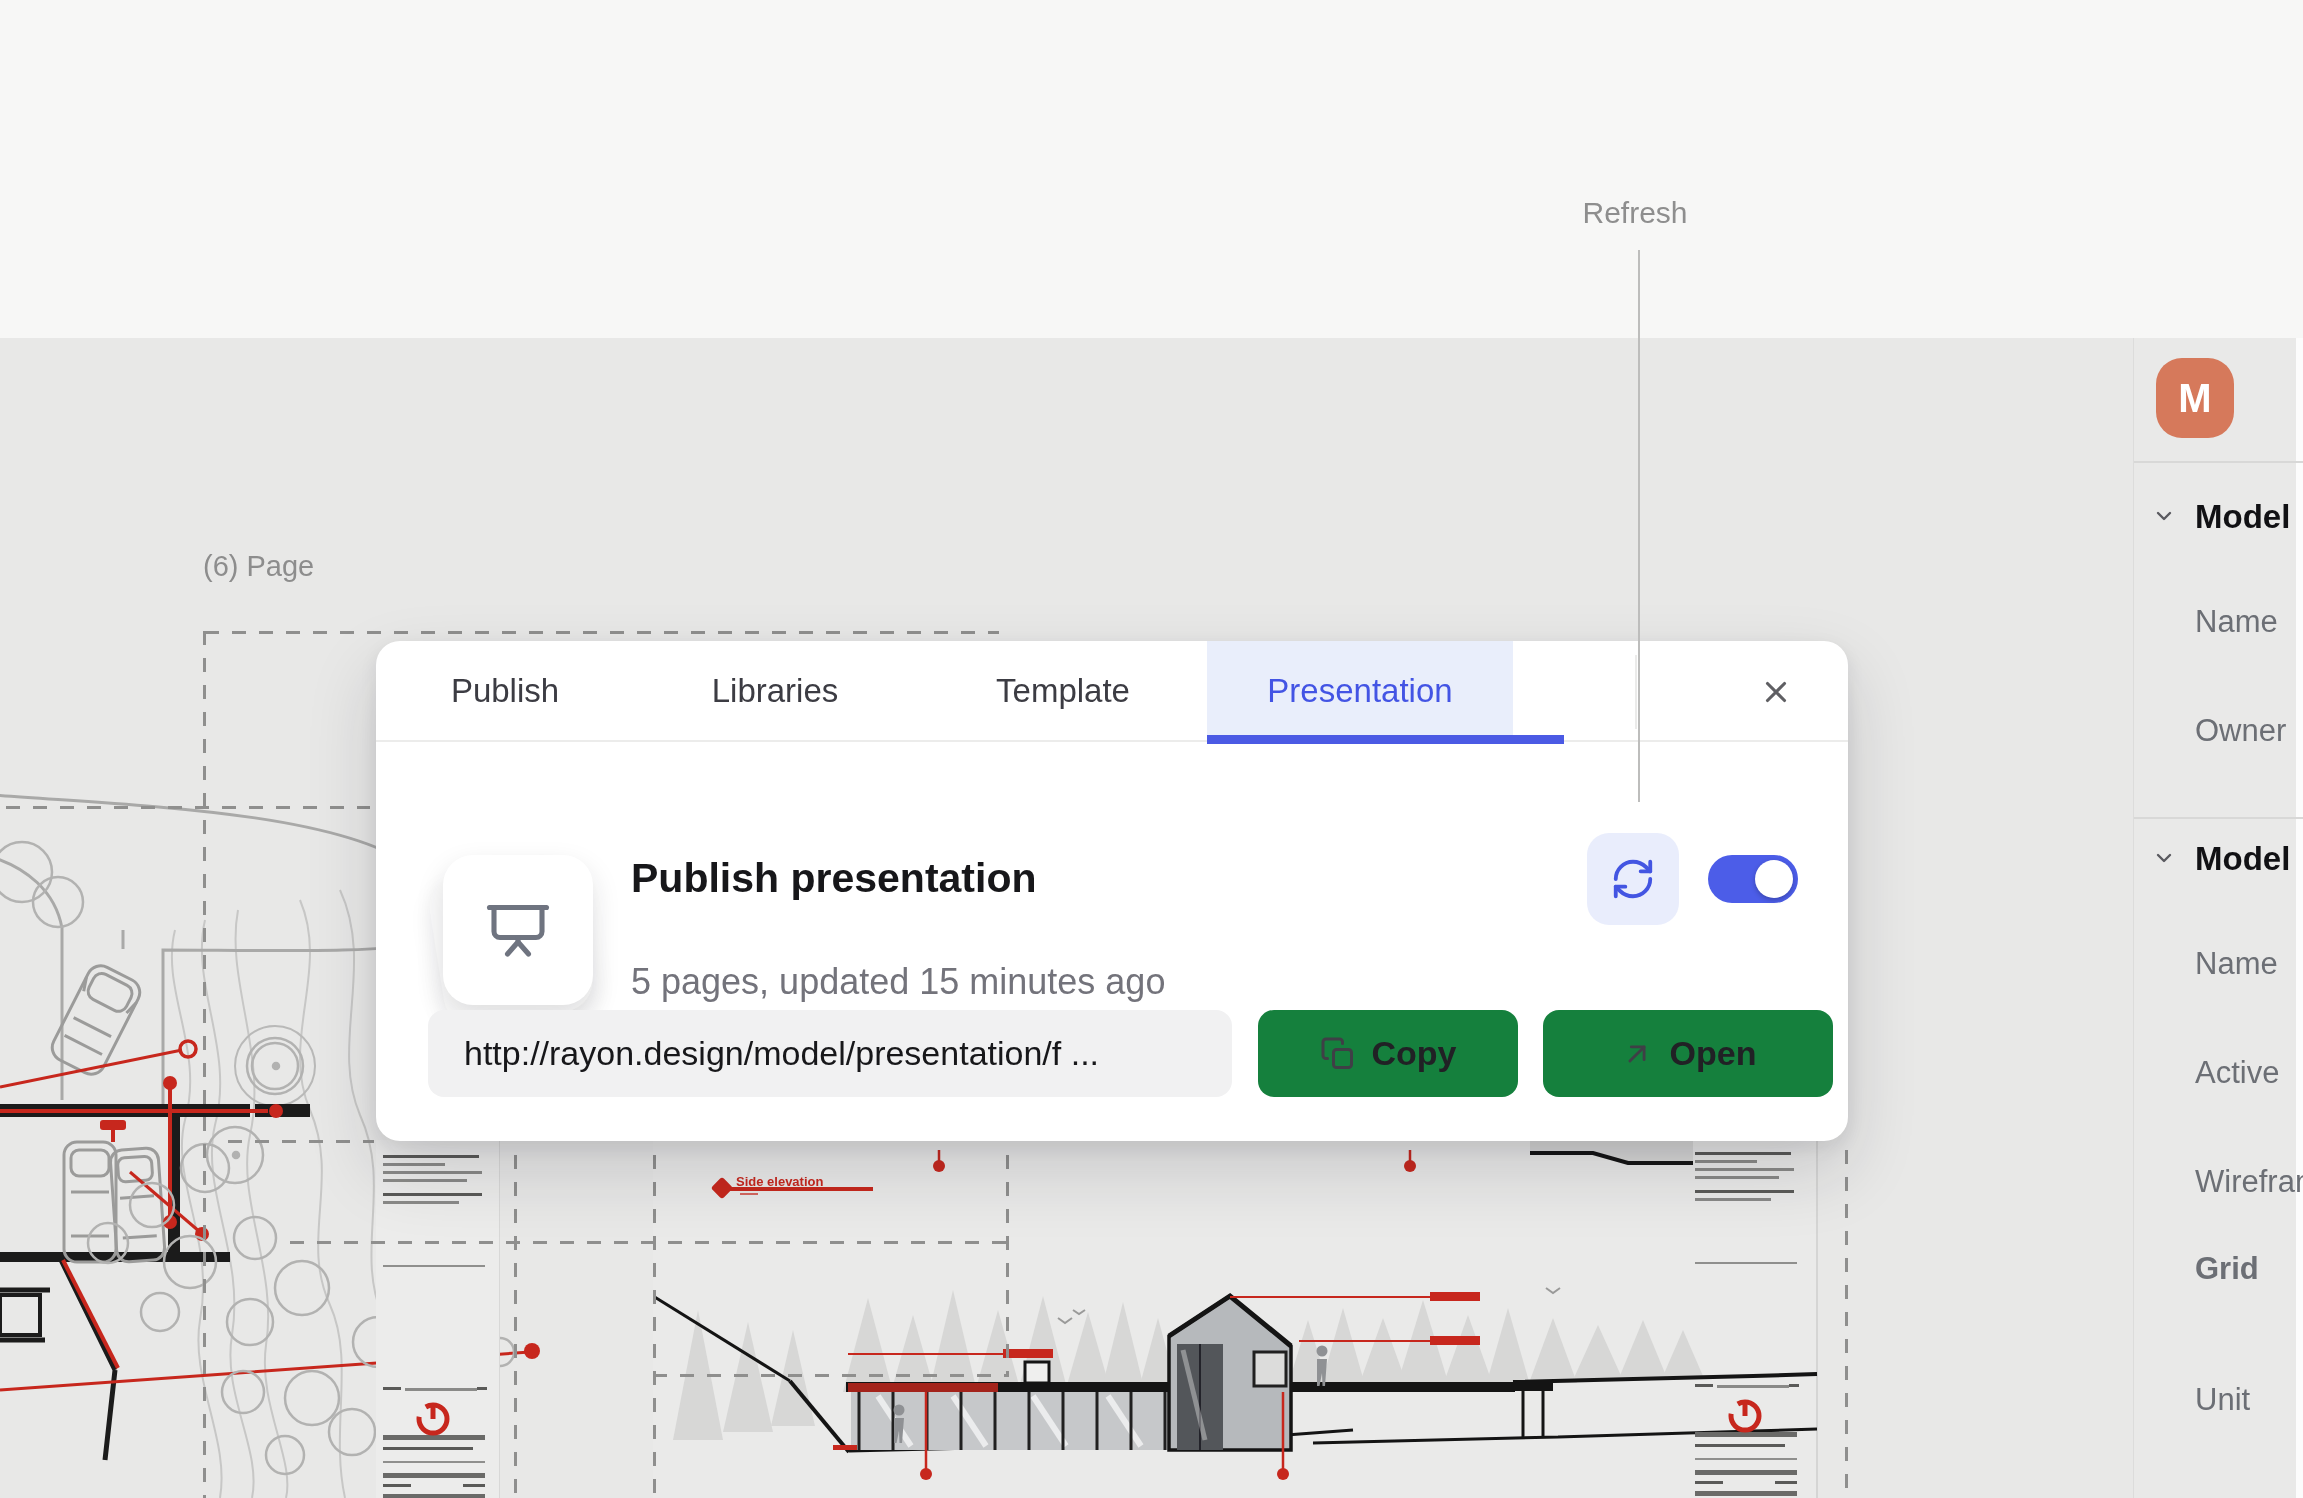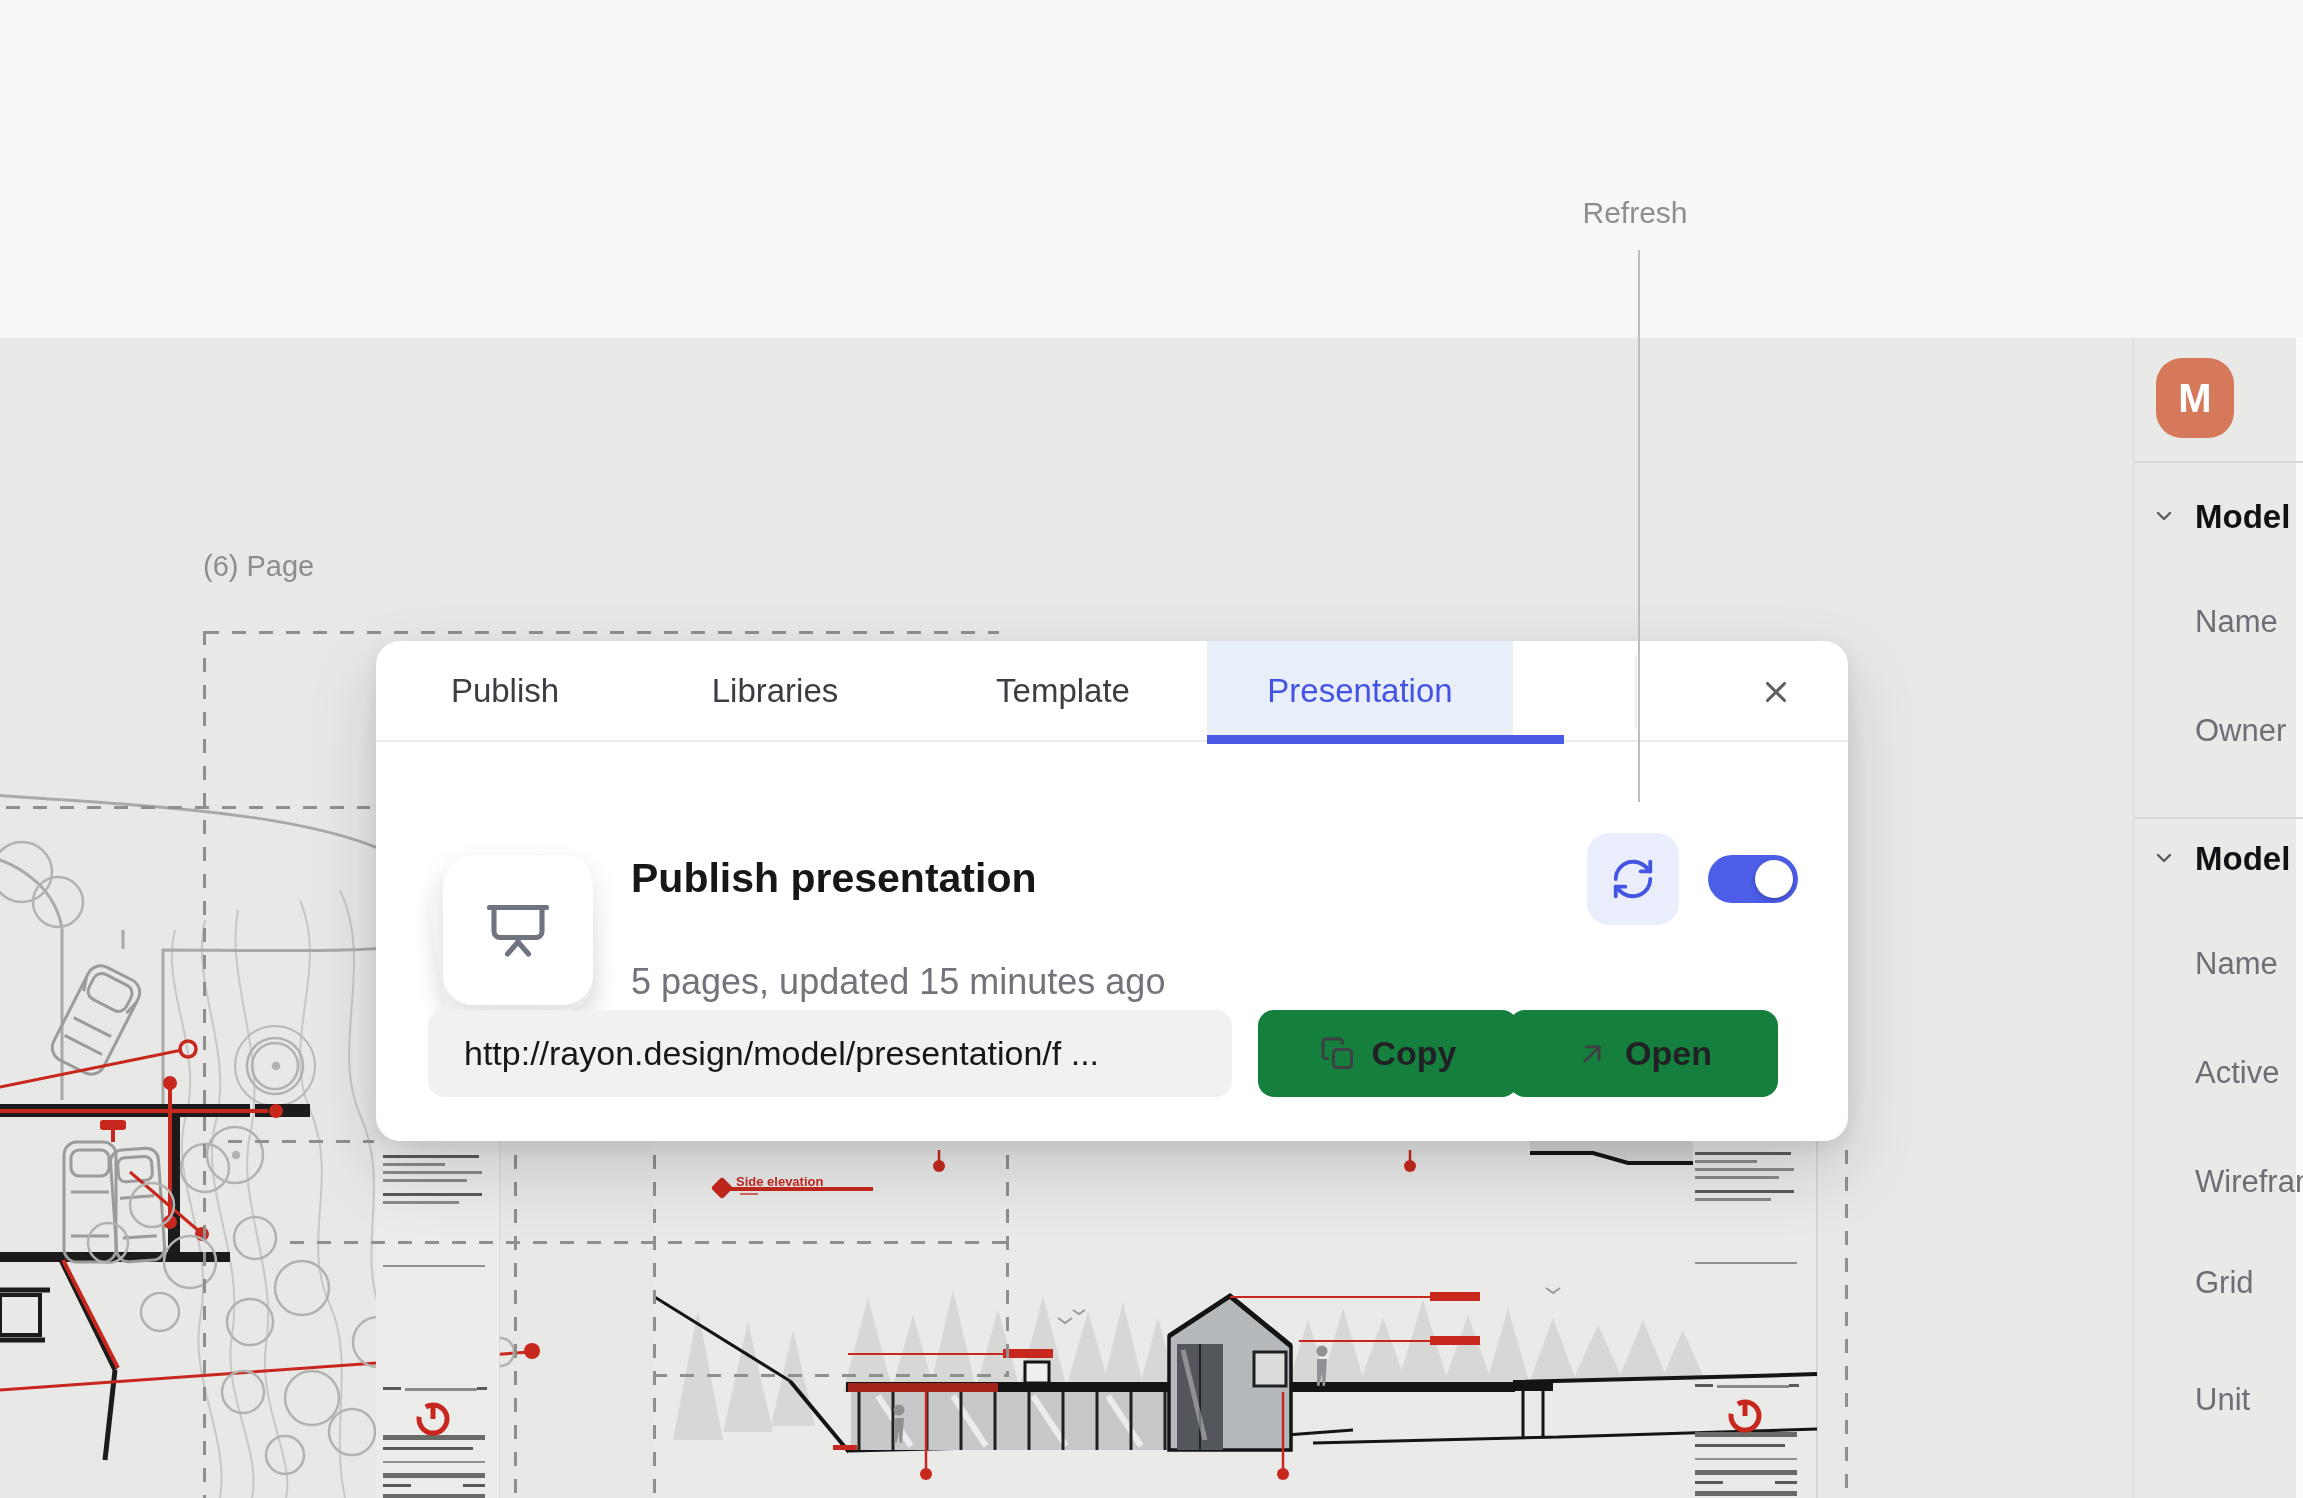--- a/index.html
+++ b/index.html
@@ -79,21 +79,21 @@
     border-radius:50%; background:#fff; box-shadow:0 2px 5px rgba(0,0,0,.25); }
 
   
   #url-field { left:52px; top:369px; width:804px; height:87px; background:#f1f1f2;
     border-radius:16px; display:flex; align-items:center; padding:0 36px;
     font-size:34px; color:#17171a; white-space:nowrap; overflow:hidden; z-index:2; }
   .share-btn { position:absolute; top:369px; height:87px; background:#15803d; border-radius:16px;
     display:flex; align-items:center; justify-content:center; gap:16px;
     font-size:34px; font-weight:600; color:#212125; z-index:2; }
   #copy-btn { left:882px; width:260px; }
-  #open-btn { left:1133px; width:269px;align-items:center; }
+  #open-btn { left:1167px; width:290px;align-items:center; }
 
   
   #sidebar { left:2133px; top:338px; width:170px; height:1160px;
     background:#e9e9e8; border-left:1px solid #dcdcdb; z-index:15; overflow:hidden; }
   #sidebar-scroll { position:absolute; right:0; top:0; width:7px; height:1160px; background:#fcfcfc; }
   #avatar { position:absolute; left:22px; top:20px; width:78px; height:80px; border-radius:26px;
     display:flex; align-items:center; justify-content:center;
     color:#fff; font-size:40px; font-weight:600; }
   .side-divider { position:absolute; left:0; width:170px; height:2px; background:#d8d8d7; }
   .side-section { position:absolute; left:0; width:220px; }
@@ -405,21 +405,21 @@
       <div class="side-section" style="top: 502px;">
         <span class="side-chevron">
           <svg width="24" height="24" viewBox="0 0 24 24">
             <path d="M6 9l6 6 6-6" stroke="#5a5a5f" stroke-width="2.4" fill="none" stroke-linecap="round" stroke-linejoin="round"></path>
           </svg>
         </span>
         <div class="side-header">Model</div>
         <div class="side-item" style="top: 106px;">Name</div>
         <div class="side-item" style="top: 215px;">Active</div>
         <div class="side-item" style="top: 324px;">Wireframe</div>
-        <div class="side-item" style="top: 425px;">Grid</div>
+        <div class="side-item" style="top: 411px; font-weight: bold;">Grid</div>
         <div class="side-item" style="top: 542px;">Unit</div>
       </div>
     </div>
 </div>
 
 <div class="tblock" style="left: 383px; top: 1153px; width: 110px; height: 348px; z-index: 2;"><div class="tb " style="left: 0px; top: 2px; width: 96px;"></div><div class="tb lt" style="left: 0px; top: 10px; width: 62px;"></div><div class="tb lt" style="left: 0px; top: 18px; width: 99px;"></div><div class="tb lt" style="left: 0px; top: 26px; width: 84px;"></div><div class="tb " style="left: 0px; top: 40px; width: 99px;"></div><div class="tb lt" style="left: 0px; top: 48px; width: 76px;"></div><div class="tb rule" style="left: 0px; top: 112px; width: 102px;"></div><div class="tb " style="left: 0px; top: 234px; width: 18px;"></div><div class="tb lt" style="left: 22px; top: 235px; width: 72px;"></div><div class="tb " style="left: 94px; top: 234px; width: 10px;"></div><div class="tb thick" style="left: 0px; top: 282px; width: 102px;"></div><div class="tb " style="left: 0px; top: 294px; width: 90px;"></div><div class="tb rule" style="left: 0px; top: 308px; width: 102px;"></div><div class="tb thick" style="left: 0px; top: 320px; width: 102px;"></div><div class="tb " style="left: 0px; top: 331px; width: 28px;"></div><div class="tb " style="left: 80px; top: 331px; width: 22px;"></div><div class="tb thick" style="left: 0px; top: 341px; width: 102px;"></div><span><svg width="40" height="40" viewBox="0 0 40 40" style="position: absolute; left: 30px; top: 246px;">
         <circle cx="20" cy="20" r="14" fill="none" stroke="#c7271d" stroke-width="5" stroke-dasharray="76 12" stroke-dashoffset="30"></circle>
         <path d="M20 20 L20 5" stroke="#c7271d" stroke-width="5"></path>
       </svg></span></div>
 <div class="tblock" style="left: 1695px; top: 1150px; width: 110px; height: 348px; z-index: 2;"><div class="tb " style="left: 0px; top: 2px; width: 96px;"></div><div class="tb lt" style="left: 0px; top: 10px; width: 62px;"></div><div class="tb lt" style="left: 0px; top: 18px; width: 99px;"></div><div class="tb lt" style="left: 0px; top: 26px; width: 84px;"></div><div class="tb " style="left: 0px; top: 40px; width: 99px;"></div><div class="tb lt" style="left: 0px; top: 48px; width: 76px;"></div><div class="tb rule" style="left: 0px; top: 112px; width: 102px;"></div><div class="tb " style="left: 0px; top: 234px; width: 18px;"></div><div class="tb lt" style="left: 22px; top: 235px; width: 72px;"></div><div class="tb " style="left: 94px; top: 234px; width: 10px;"></div><div class="tb thick" style="left: 0px; top: 282px; width: 102px;"></div><div class="tb " style="left: 0px; top: 294px; width: 90px;"></div><div class="tb rule" style="left: 0px; top: 308px; width: 102px;"></div><div class="tb thick" style="left: 0px; top: 320px; width: 102px;"></div><div class="tb " style="left: 0px; top: 331px; width: 28px;"></div><div class="tb " style="left: 80px; top: 331px; width: 22px;"></div><div class="tb thick" style="left: 0px; top: 341px; width: 102px;"></div><span><svg width="40" height="40" viewBox="0 0 40 40" style="position: absolute; left: 30px; top: 246px;">

